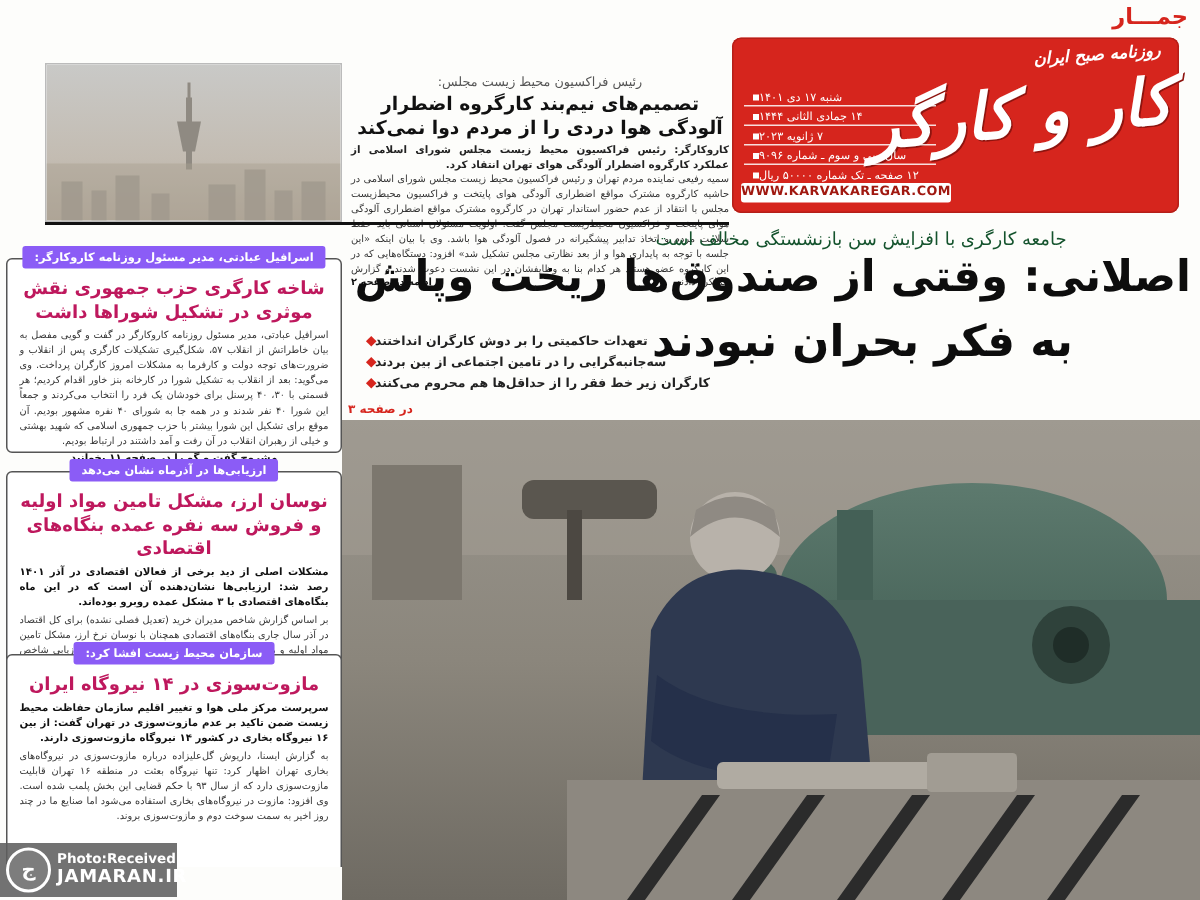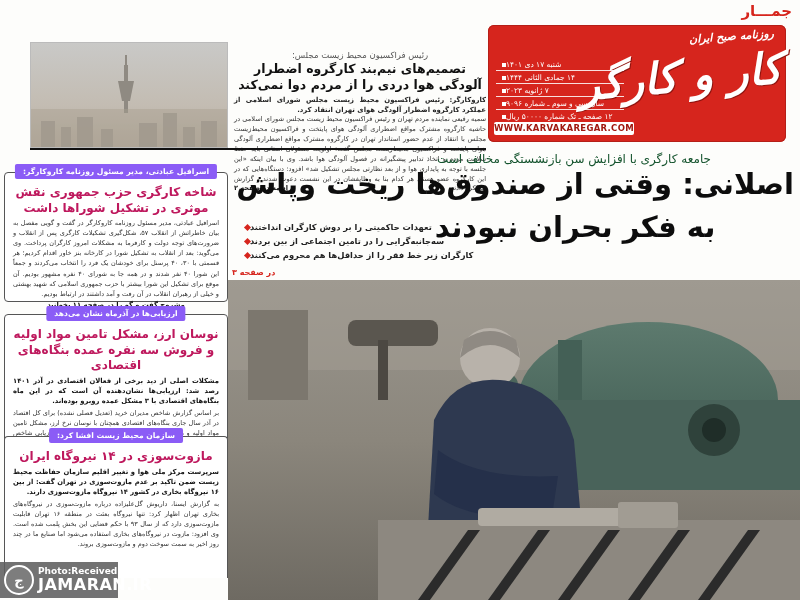--- a/index.html
+++ b/index.html
@@ -62,21 +62,21 @@
   .sfoot.center{text-align:center;}
   .sfoot.left{text-align:left;}
   
   .watermark{top:562px;left:0;width:118px;height:36px;background:rgba(95,95,95,.88);
              display:flex;align-items:center;direction:ltr;padding:0 4px;box-sizing:border-box;}
   .wm-logo{width:26px;height:26px;border:2px solid #fff;border-radius:50%;color:#fff;
            font-size:13px;font-weight:bold;display:flex;align-items:center;justify-content:center;
            flex:0 0 auto;margin-right:4px;background:rgba(255,255,255,.08);}
   .wm-text{color:#fff;font-weight:bold;line-height:1.15;}
   .wm-line1{font-size:9px;}
-  .wm-line2{font-size:16px;letter-spacing:.5px;}
+  .wm-line2{font-size:12px;letter-spacing:.5px;}
 </style>
 </head>
 <body>
 
 <div class="abs site-logo">جمـــار</div>
 
 <div class="abs masthead rtl">
   <div class="tagline">روزنامه صبح ایران</div>
   <div class="nameplate">کار و کارگر</div>
   <div class="dates">

